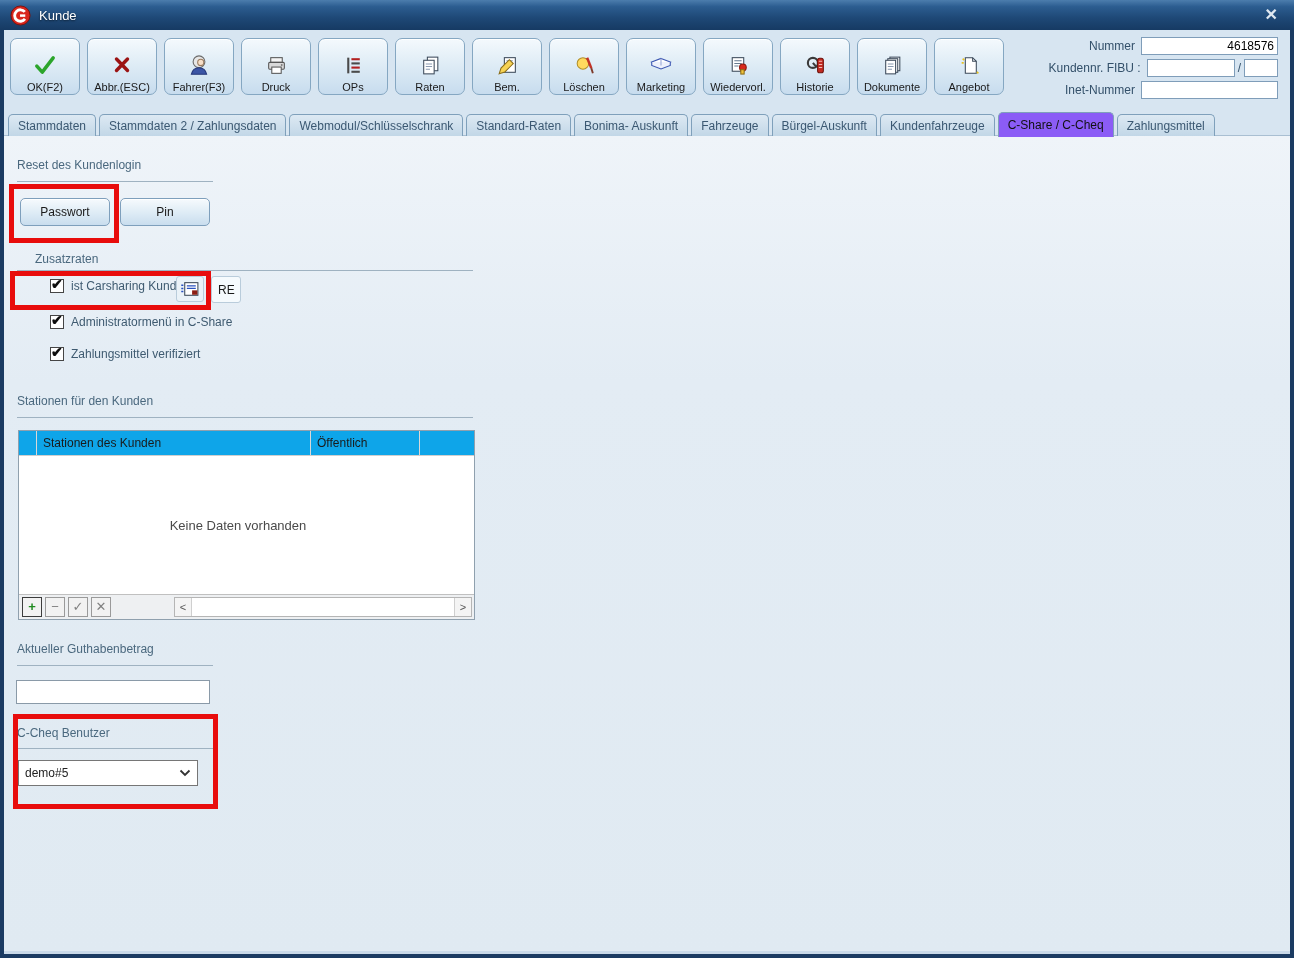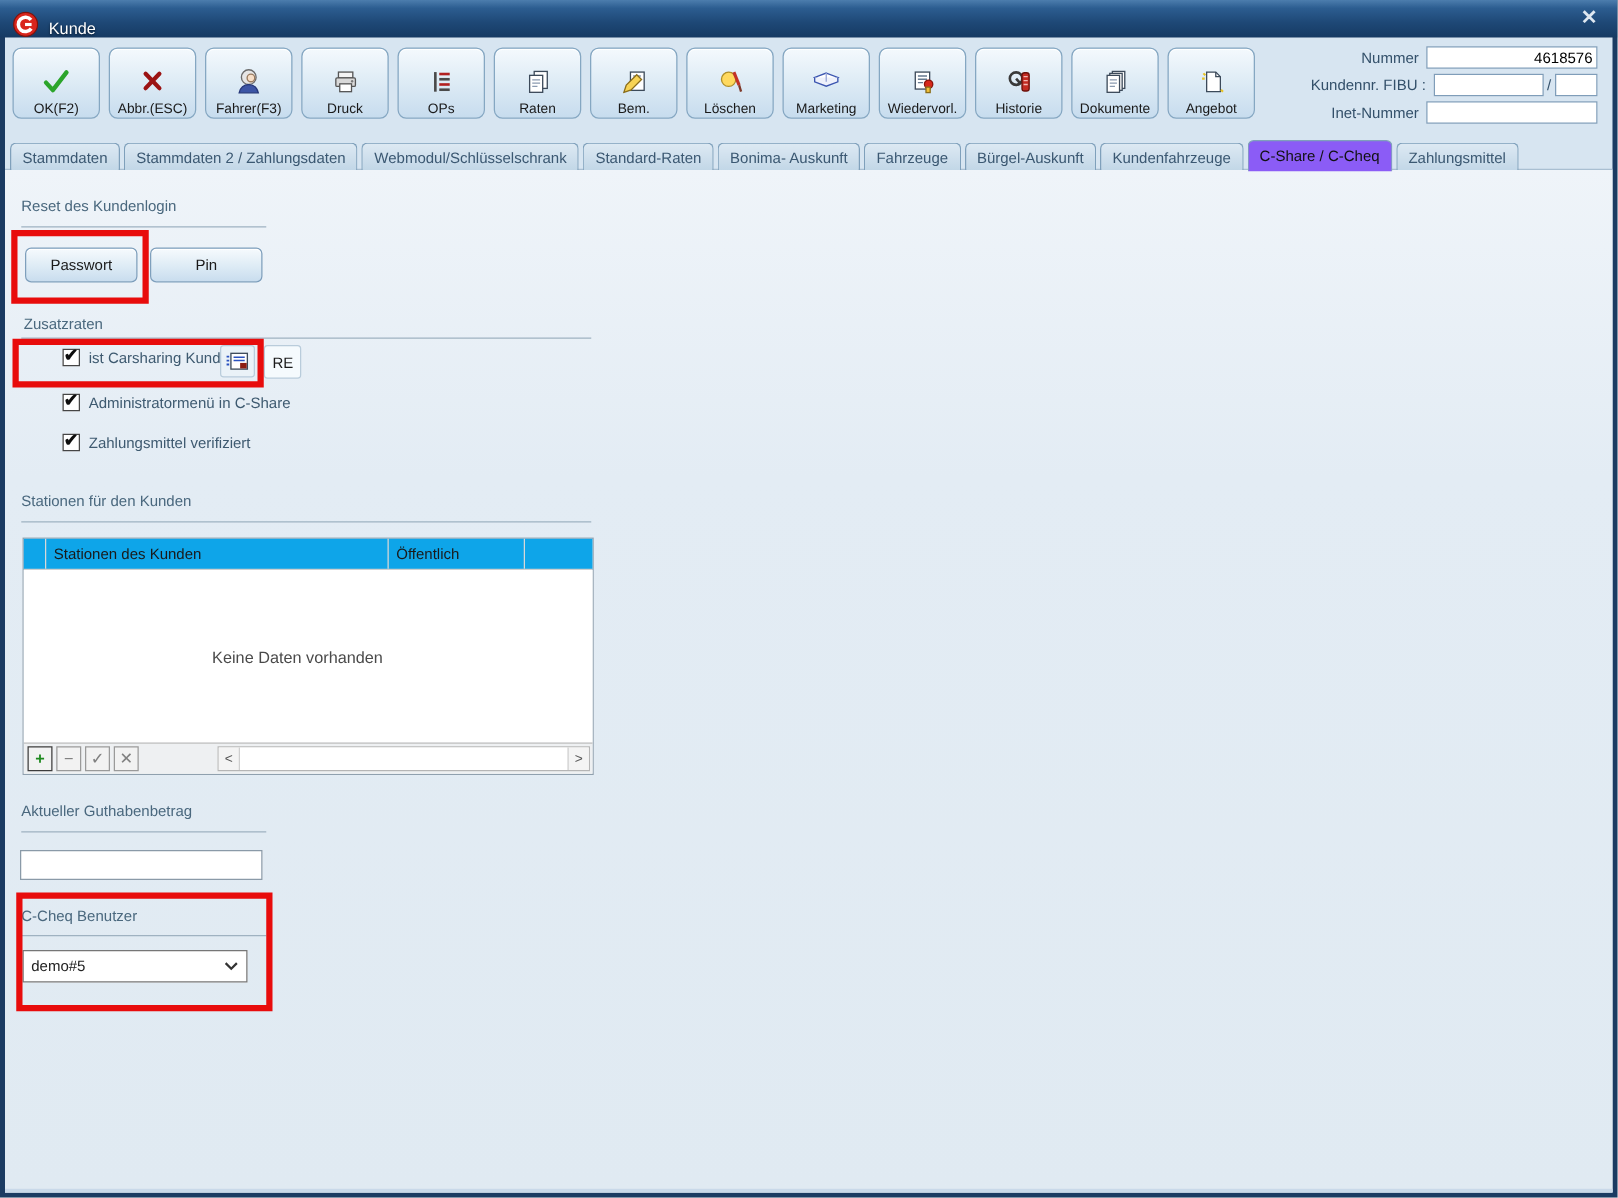--- a/index.html
+++ b/index.html
@@ -1,21 +1,21 @@
 <!DOCTYPE html>
 <html style="--annot: #e80c0c;"><head>
 <meta charset="utf-8">
 <style>
   html,body{margin:0;padding:0;background:#9aa7b4;font-family:"Liberation Sans",sans-serif;}
   *{box-sizing:border-box;}
   .window{position:relative;width:1294px;height:958px;background:#1b3b62;overflow:hidden;}
   
   .titlebar{position:absolute;left:0;top:0;width:1294px;height:30px;
     background:linear-gradient(180deg,#4c7dad 0%,#2c5d90 22%,#1e4876 60%,#163a63 100%);
-    display:flex;align-items:flex-end;}
+    display:flex;align-items:center;}
   .logo{width:21px;height:21px;margin-left:10px;flex:0 0 auto;}
   .titletext{color:#ffffff;font-size:13px;margin-left:8px;text-shadow:0 1px 2px rgba(0,0,0,.6);}
   .closex{position:absolute;right:16px;top:5px;color:#dfe8f1;font-size:16px;font-weight:bold;cursor:default;line-height:20px;}
   
   .main{position:absolute;left:4px;top:30px;width:1286px;height:924px;background:#d7e5f1;}
   
   .toolbar{position:absolute;left:6px;top:8px;display:flex;gap:7px;}
   .tbtn{width:70px;height:57px;border:1px solid #85a7c2;border-radius:7px;
     background:linear-gradient(180deg,#f4f9fd 0%,#ddebf5 50%,#c7dcee 100%);
     box-shadow:inset 0 1px 0 #ffffff;display:flex;flex-direction:column;align-items:center;justify-content:flex-end;padding-bottom:1px;}
@@ -255,21 +255,21 @@
       <div class="tab">Zahlungsmittel</div>
     </div>
 
     <div class="page">
 
       <div class="gtitle" style="left:13px;top:22px;">Reset des Kundenlogin</div>
       <div class="gline" style="left:13px;top:45px;width:196px;"></div>
       <button class="pbtn" style="left:16px;top:62px;">Passwort</button>
       <button class="pbtn" style="left:116px;top:62px;">Pin</button>
 
-      <div class="gtitle" style="left:15px;top:116px;text-align:center;">Zusatzraten</div>
+      <div class="gtitle" style="left:31px;top:116px;text-align:center;">Zusatzraten</div>
       <div class="gline" style="left:13px;top:134px;width:456px;"></div>
 
       <div class="cbrow" style="left:14px;top:143px;">
         <span class="cb checked"></span>
         <span class="cblabel">ist Carsharing Kunde</span>
       </div>
       <div class="miniicon-btn" style="left:172px;top:140px;">
         <svg width="20" height="17" viewBox="0 0 19 16">
           <path d="M1.2 4h2M1.2 7h2M1.2 10h2" stroke="#2a52c0" stroke-width="1.4" fill="none"></path>
           <rect x="4.5" y="1.5" width="12.5" height="12" fill="#fff" stroke="#3c4a5a"></rect>

